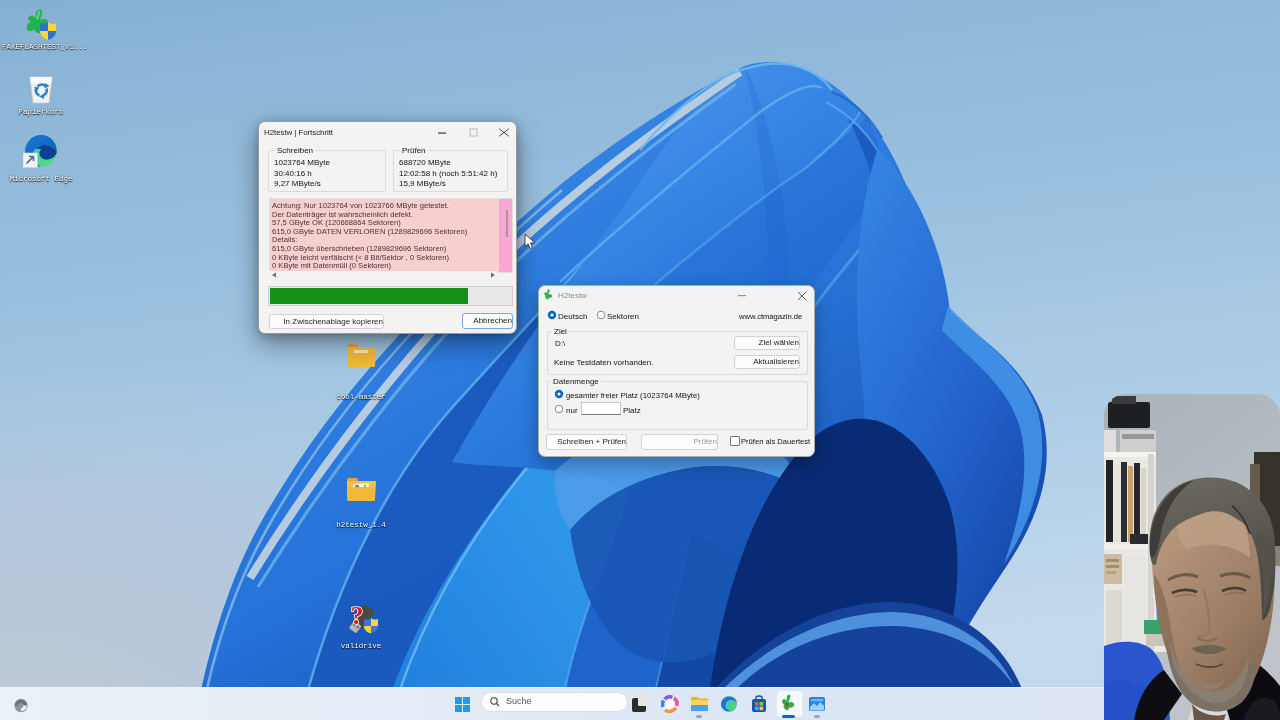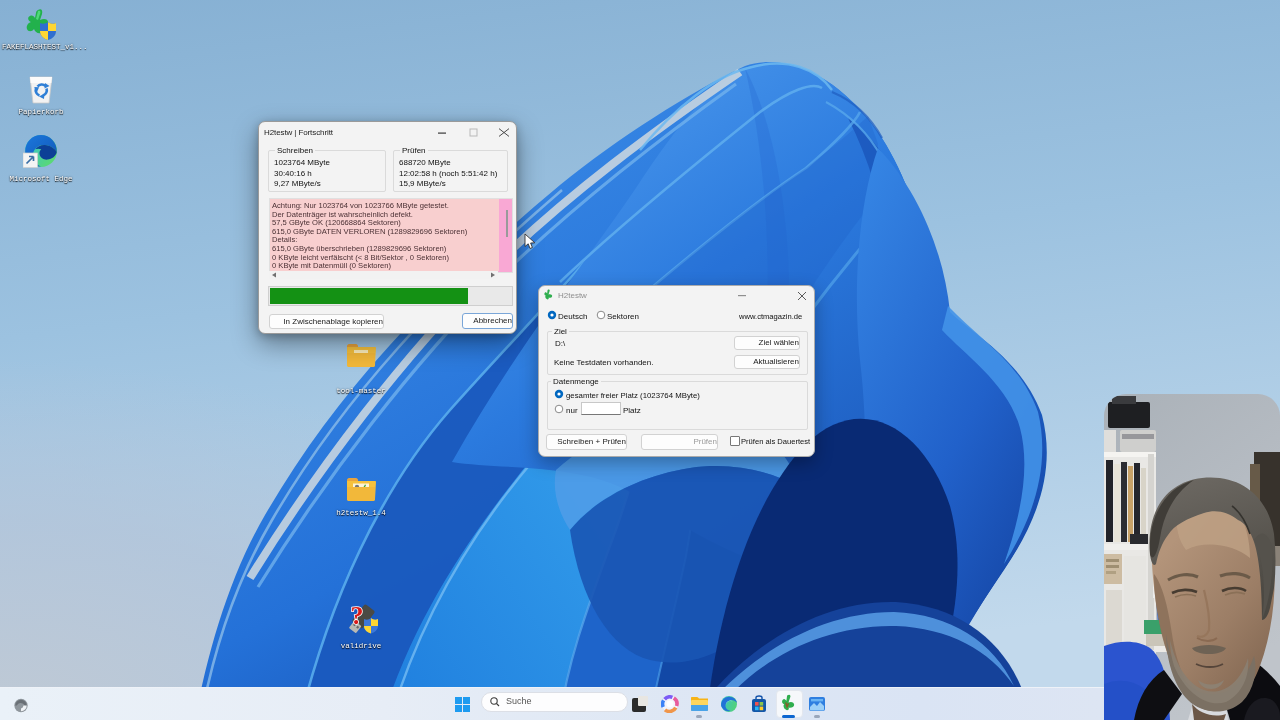--- a/index.html
+++ b/index.html
@@ -183,33 +183,33 @@
   <div class="lbl">Microsoft Edge</div>
 </div>
 
 <div class="dicon" style="left:322px;top:343px;width:78px">
   <svg width="30" height="24" viewBox="0 0 30 24">
     <path d="M1 3 C1 2 2 1 3 1 L10 1 C11 1 12 2 12 3 L12 4 L1 4 Z" fill="#e8a33d"></path>
     <path d="M1 4 L29 4 C29.6 4 30 4.5 30 5 L29 22 C29 23 28 24 27 24 L3 24 C2 24 1 23 1 22 Z" fill="#f6c13d"></path>
     <path d="M8 7 L22 7 L22 15 L8 15 Z" fill="#fdeebc"></path>
     <path d="M1 10 L29 10 L29 22 C29 23 28 24 27 24 L3 24 C2 24 1 23 1 22 Z" fill="#f2b83a"></path>
   </svg>
-  <div class="lbl" style="margin-top:18px">tool-master</div>
+  <div class="lbl" style="margin-top:24px">tool-master</div>
 </div>
 
 <div class="dicon" style="left:322px;top:477px;width:78px">
   <svg width="30" height="24" viewBox="0 0 30 24">
     <path d="M1 3 C1 2 2 1 3 1 L10 1 C11 1 12 2 12 3 L12 4 L1 4 Z" fill="#e8a33d"></path>
     <path d="M1 4 L29 4 C29.6 4 30 4.5 30 5 L29 22 C29 23 28 24 27 24 L3 24 C2 24 1 23 1 22 Z" fill="#f6c13d"></path>
     <path d="M7 6.5 L23 6.5 L23 14 L7 14 Z" fill="#fdf4d8"></path>
     <circle cx="11" cy="10" r="2.2" fill="#777"></circle>
     <path d="M17 11 L19 7.5 L20 8 L18.4 11.5 Z" fill="#39a935"></path>
     <path d="M1 10 L29 10 L29 22 C29 23 28 24 27 24 L3 24 C2 24 1 23 1 22 Z" fill="#f2b83a"></path>
   </svg>
-  <div class="lbl" style="margin-top:6px">h2testw_1.4</div>
+  <div class="lbl" style="margin-top:18px">h2testw_1.4</div>
 </div>
 
 <div class="dicon" style="left:322px;top:602px;width:78px">
   <svg width="34" height="36" viewBox="0 0 34 36">
     <g transform="rotate(38 16 18)">
       <rect x="10" y="2" width="13" height="22" rx="2" fill="#4a4a44"></rect>
       <rect x="12" y="22" width="9" height="9" rx="1" fill="#b9b9b3"></rect>
       <rect x="13.5" y="24" width="2.2" height="2.2" fill="#666"></rect>
       <rect x="17.5" y="24" width="2.2" height="2.2" fill="#666"></rect>
     </g>

